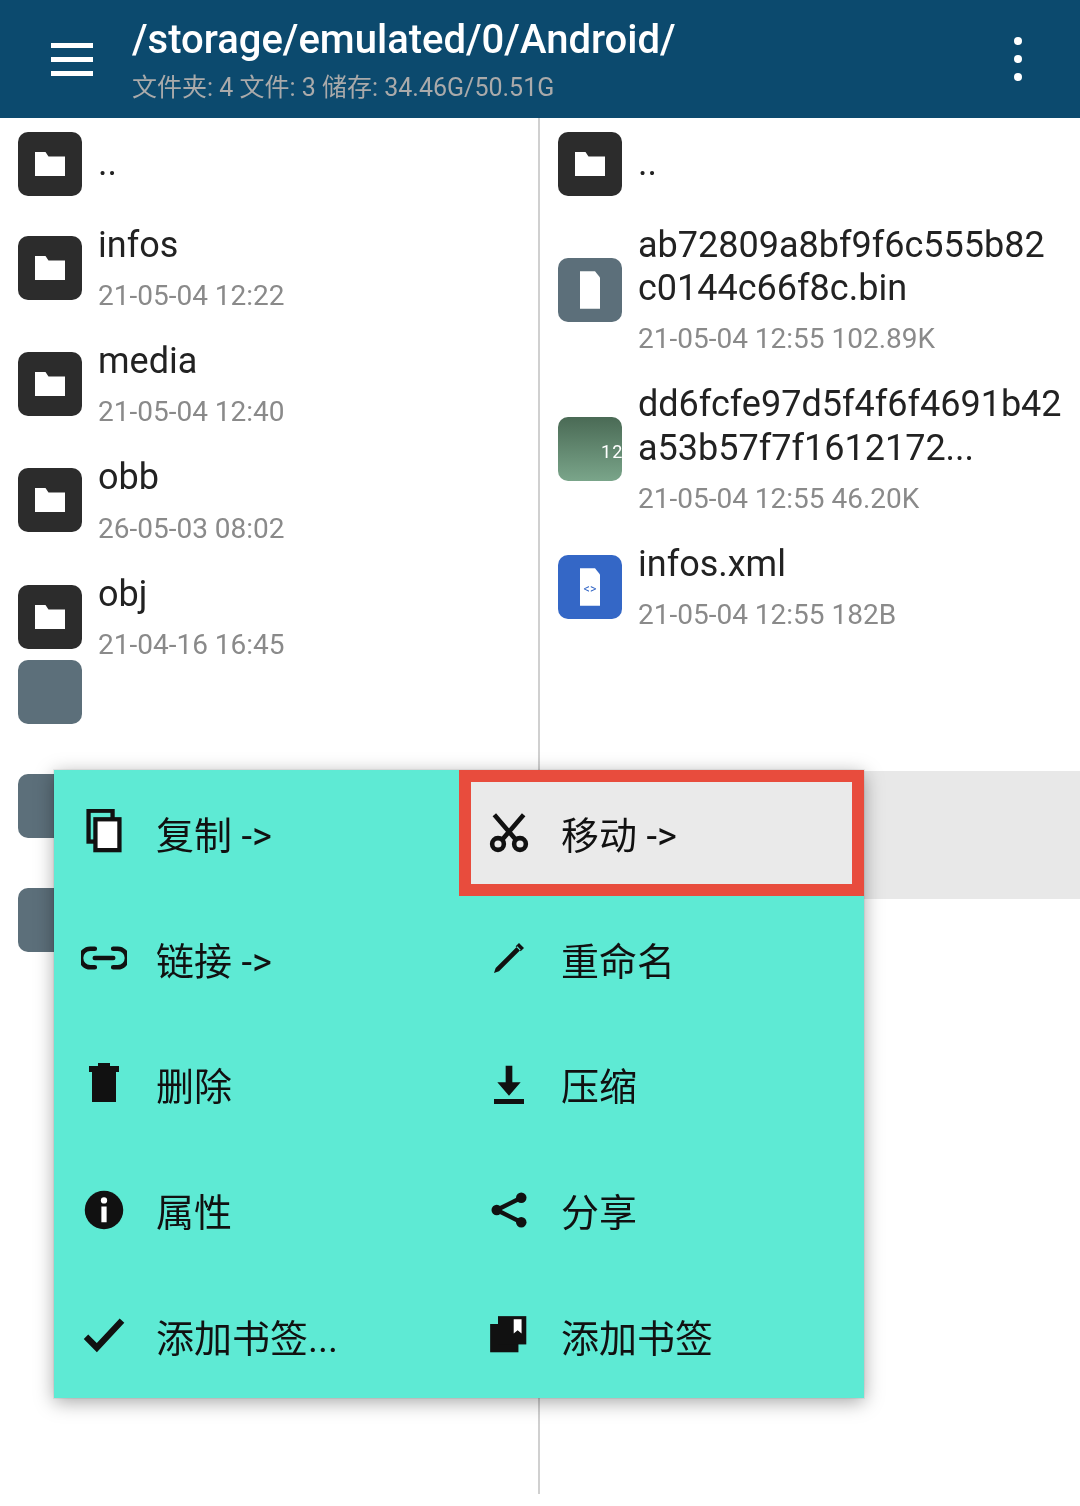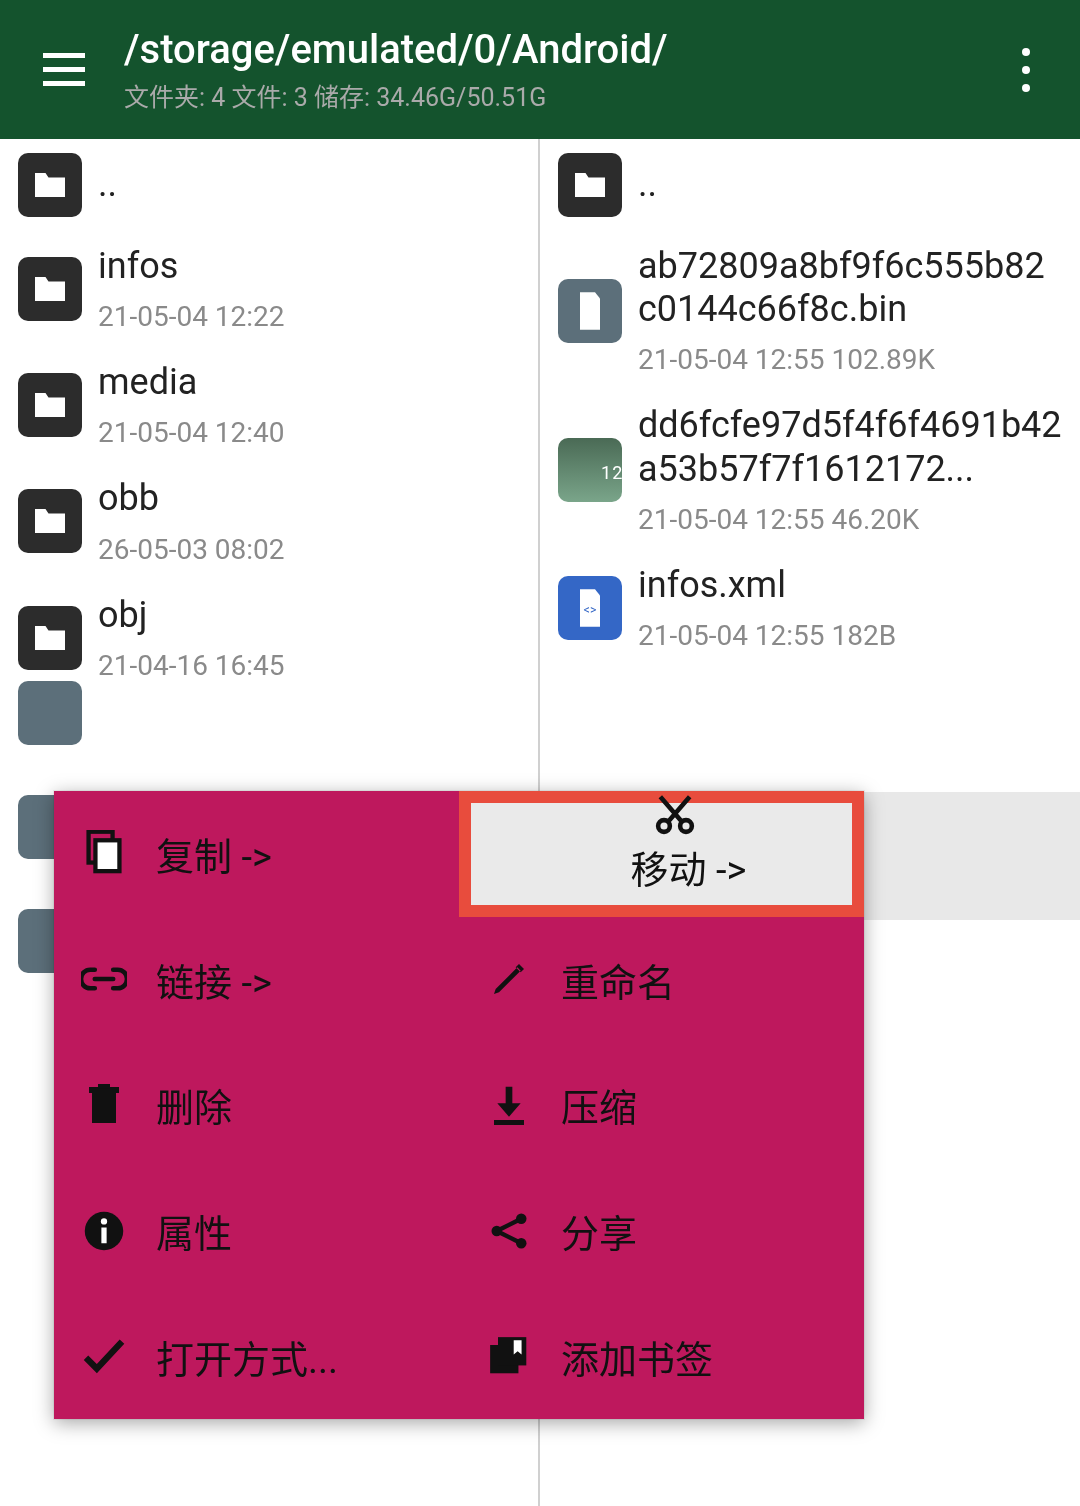--- a/index.html
+++ b/index.html
@@ -1,17 +1,17 @@
 <!DOCTYPE html>
 <html><head>
 <meta charset="utf-8">
 <style>
   * { box-sizing: border-box; margin: 0; padding: 0; }
   html, body { width: 1080px; height: 1506px; font-family: -apple-system, Roboto, "Noto Sans CJK SC", sans-serif; background: #ffffff; overflow: hidden; }
-  .header { background: #14532d; height: 139px; display: flex; align-items: center; padding: 0 24px; color: #fff; }
+  .header { background: #0c4a6e; height: 118px; display: flex; align-items: center; padding: 0 32px; color: #fff; }
   .hamburger { width: 80px; display: flex; flex-direction: column; align-items: center; justify-content: center; gap: 9px; cursor: pointer; }
   .hamburger span { display: block; width: 42px; height: 5px; background: #fff; }
   .header-text { flex: 1; margin-left: 20px; }
   .header-title { font-size: 40px; font-weight: 500; color: #fff; }
   .header-sub { font-size: 25px; color: #aaaaaa; margin-top: 4px; }
   .more { width: 60px; display: flex; flex-direction: column; align-items: center; gap: 10px; cursor: pointer; }
   .more span { width: 8px; height: 8px; background: #fff; border-radius: 50%; }
   .panes { display: flex; width: 100%; height: calc(100% - 130px); position: relative; }
   .pane { width: 50%; overflow: hidden; }
   .pane-left { border-right: 2px solid #d0d0d0; }
@@ -20,23 +20,23 @@
   .icon-folder { background: #2c2c2c; }
   .icon-file-gray { background: #5c6f7a; }
   .icon-file-blue { background: #3467c6; }
   .icon-thumb { background: linear-gradient(#4a6a55,#7aa58a); font-size:14px; color:#fff; text-align:center; line-height:1; padding-top:6px;gap:48px;}
   .thumb-time { font-size:18px; font-weight:400; letter-spacing:1px;}
   .row-text { margin-left: 16px; flex: 1; overflow: hidden; }
   .row-name { font-size: 36px; color: #222; white-space: normal; word-break: break-all; line-height: 1.2; }
   .row-sub { font-size: 28px; color: #8a8a8a; margin-top: 12px; }
   
   .sel-stub { position: absolute; left: 18px; width: 64px; height: 64px; background: #5c6f7a; border-radius: 10px; }
-  .menu { position: absolute; left: 54px; top: 652px; width: 810px; height: 628px; background: #be185d; box-shadow: 0 4px 18px rgba(0,0,0,0.35), 0 0 0 1px rgba(0,0,0,0.05); display: grid; grid-template-columns: 1fr 1fr; grid-template-rows: repeat(5,1fr); z-index: 10; }
+  .menu { position: absolute; left: 54px; top: 652px; width: 810px; height: 628px; background: #5eead4; box-shadow: 0 4px 18px rgba(0,0,0,0.35), 0 0 0 1px rgba(0,0,0,0.05); display: grid; grid-template-columns: 1fr 1fr; grid-template-rows: repeat(5,1fr); z-index: 10; }
   .menu-item { display: flex; align-items: center; padding-left: 26px; cursor: pointer; position: relative; }
-  .menu-item.highlight { box-shadow: inset 0 0 0 12px #e84c3d; background: #eaeaea; flex-direction: column; }
+  .menu-item.highlight { box-shadow: inset 0 0 0 12px #e84c3d; background: #eaeaea; }
   .menu-icon { width: 48px; height: 48px; display:flex; align-items:center; justify-content:center; }
   .menu-label { font-size: 38px; margin-left: 28px; color: #111; }
   .sel-overlay { position:absolute; right:0; top:653px; width:216px; height:128px; background:#e8e8e8; }
   svg { display:block; }
 </style>
 </head>
 <body>
 
 <div class="header">
   <div class="hamburger">
@@ -240,21 +240,21 @@
           </svg>
         </div>
       <div class="menu-label">分享</div>
     </div>
     <div class="menu-item">
       <div class="menu-icon">
           <svg width="44" height="36" viewBox="0 0 24 20">
             <path d="M2 11l6 6L22 2" fill="none" stroke="#111" stroke-width="3.5"></path>
           </svg>
         </div>
-      <div class="menu-label">打开方式...</div>
+      <div class="menu-label">添加书签...</div>
     </div>
     <div class="menu-item">
       <div class="menu-icon">
           <svg width="44" height="44" viewBox="0 0 28 28">
             <rect x="2" y="7" width="18" height="18" fill="#111"></rect>
             <rect x="7" y="2" width="18" height="18" fill="#111"></rect>
             <path fill="#fff" d="M17 4h5v9l-2.5-2L17 13z"></path>
           </svg>
         </div>
       <div class="menu-label">添加书签</div>

